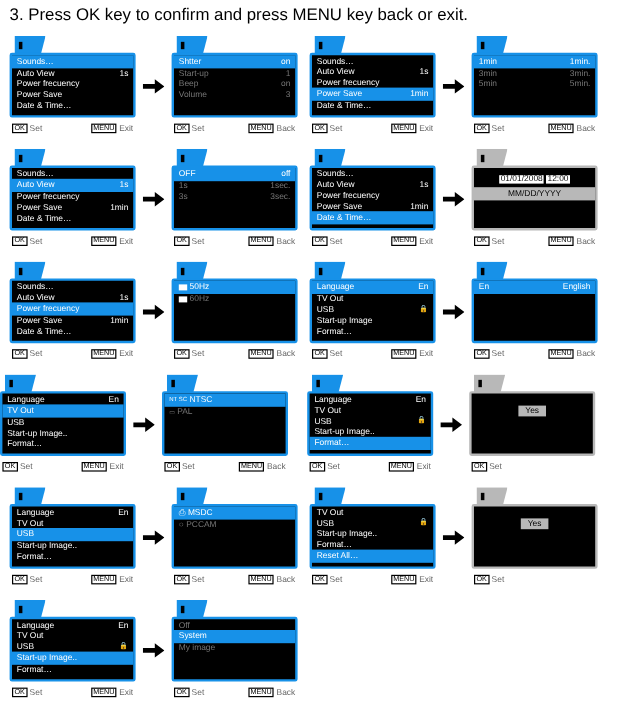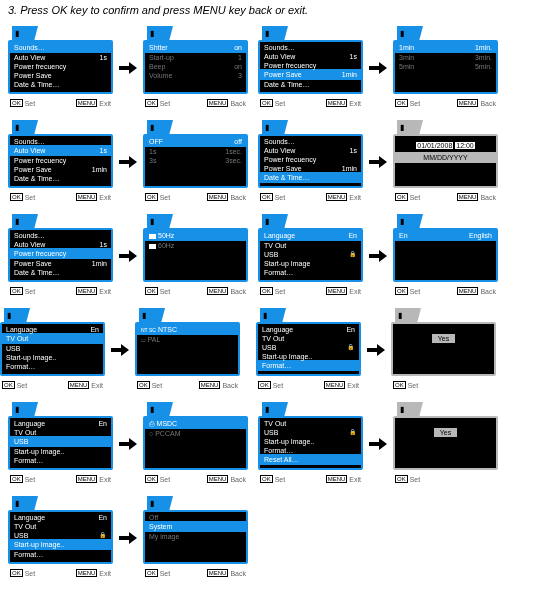--- a/index.html
+++ b/index.html
@@ -1,17 +1,17 @@
 <!DOCTYPE html>
 <html><head>
 <meta charset="utf-8">
 <style>
   html,body{margin:0;padding:0;background:#fff;font-family:Arial,Helvetica,sans-serif;font-size:10px;}
   .page{width:535px;padding:4px 8px 8px 8px;box-sizing:border-box;}
-  .instr{font-size:11px;color:#000;margin:0 0 10px 0;font-style:italic;}
+  .instr{font-size:14px;color:#000;margin:0 0 10px 0;}
   .row{display:flex;align-items:center;margin-bottom:10px;}
   .arrow{width:30px;text-align:center;}
   .arrow svg{display:block;margin:0 auto;}
   .screen{width:105px;height:84px;position:relative;color:#fff;}
   .tab{position:absolute;top:0;left:4px;width:26px;height:20px;background:#1791e8;clip-path:polygon(0 0,100% 0,80% 100%,0 100%);}
   .tab2{position:absolute;top:0;left:4px;width:26px;height:20px;background:#b8b8b8;clip-path:polygon(0 0,100% 0,80% 100%,0 100%);}
   .cam{position:absolute;top:3px;left:7px;font-size:8px;color:#000;}
   .body{position:absolute;top:14px;left:0;right:0;height:54px;background:#000;border:2px solid #1791e8;border-radius:2px;padding:1px 4px;box-sizing:border-box;font-size:7px;line-height:9px;}
   .body.grey{border-color:#b8b8b8;}
   .sel{background:#1791e8;color:#fff;display:block;margin:-1px -4px 0 -4px;padding:1px 4px;}

